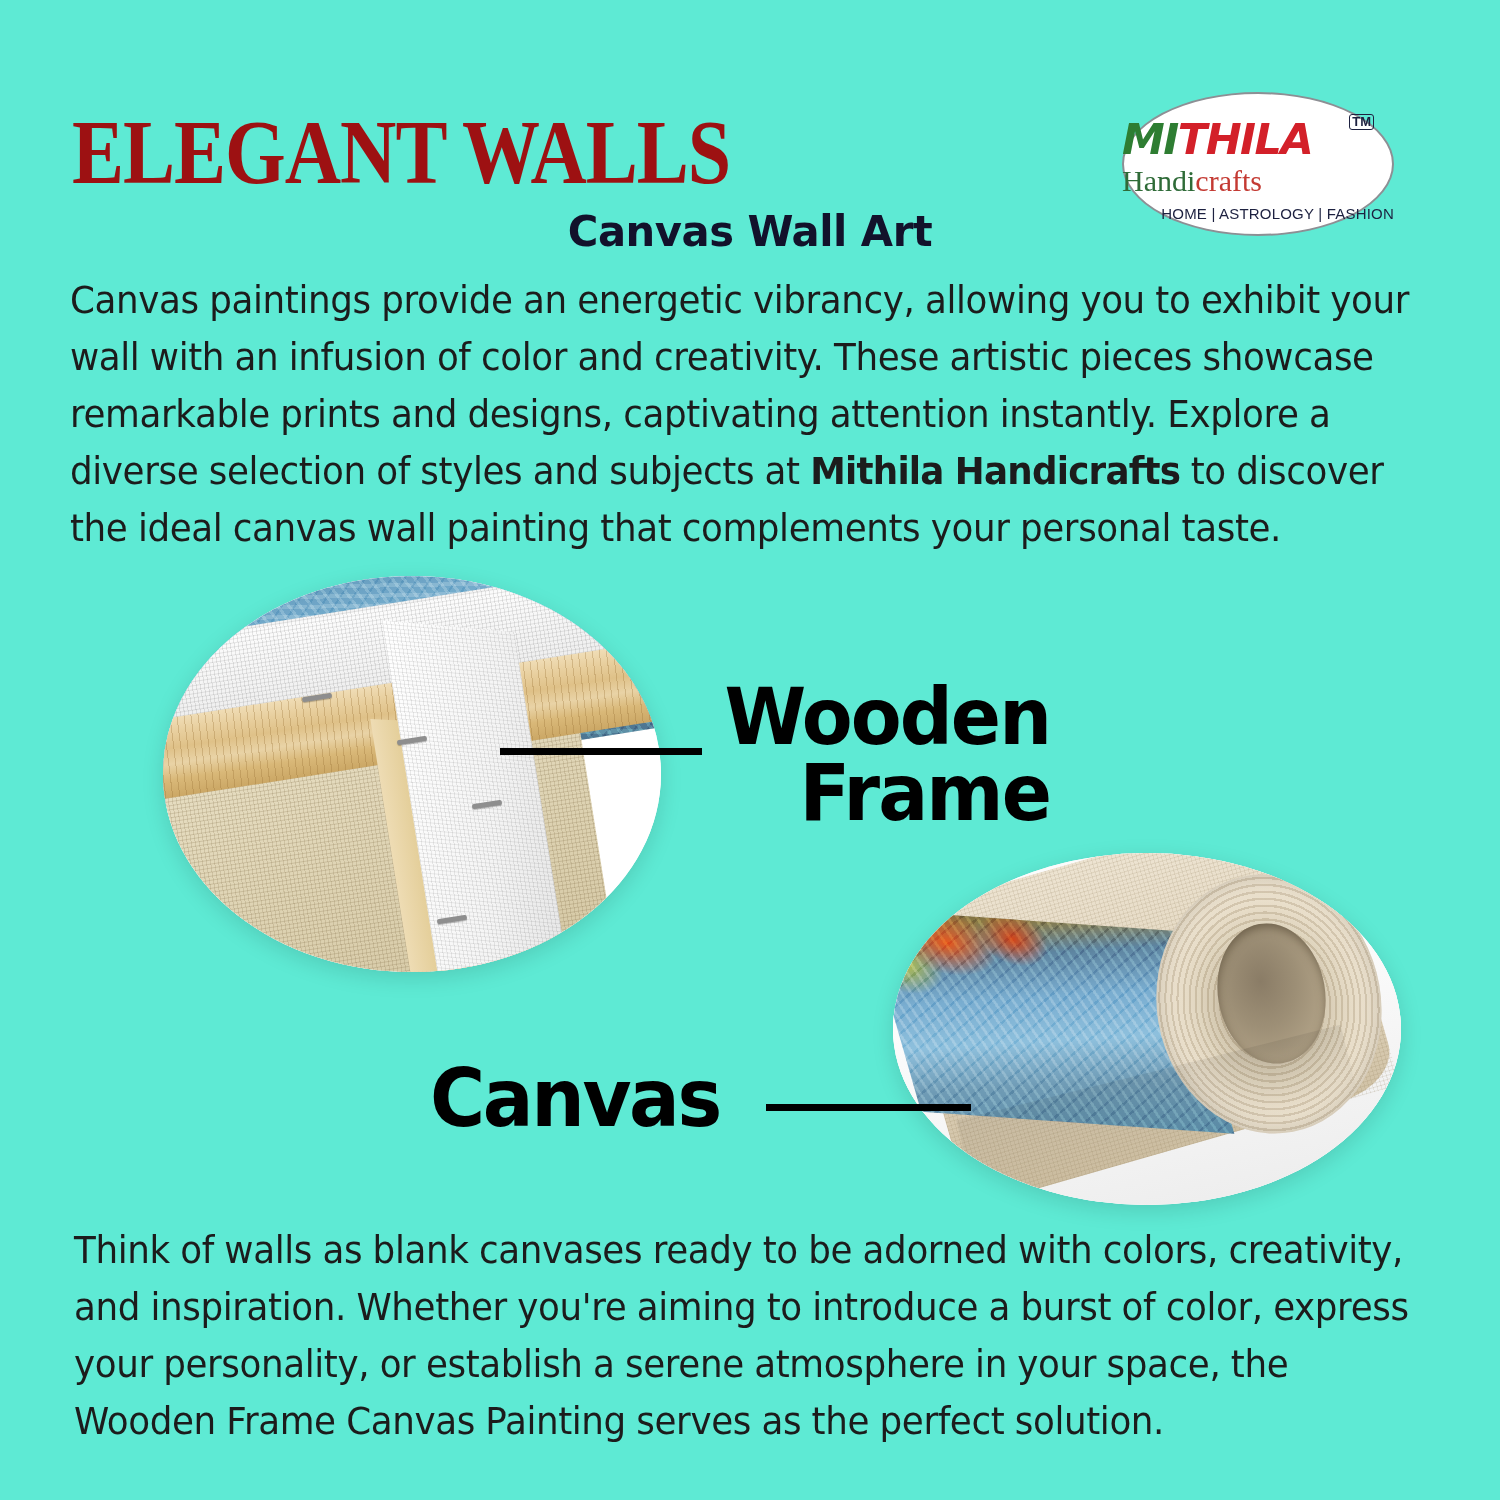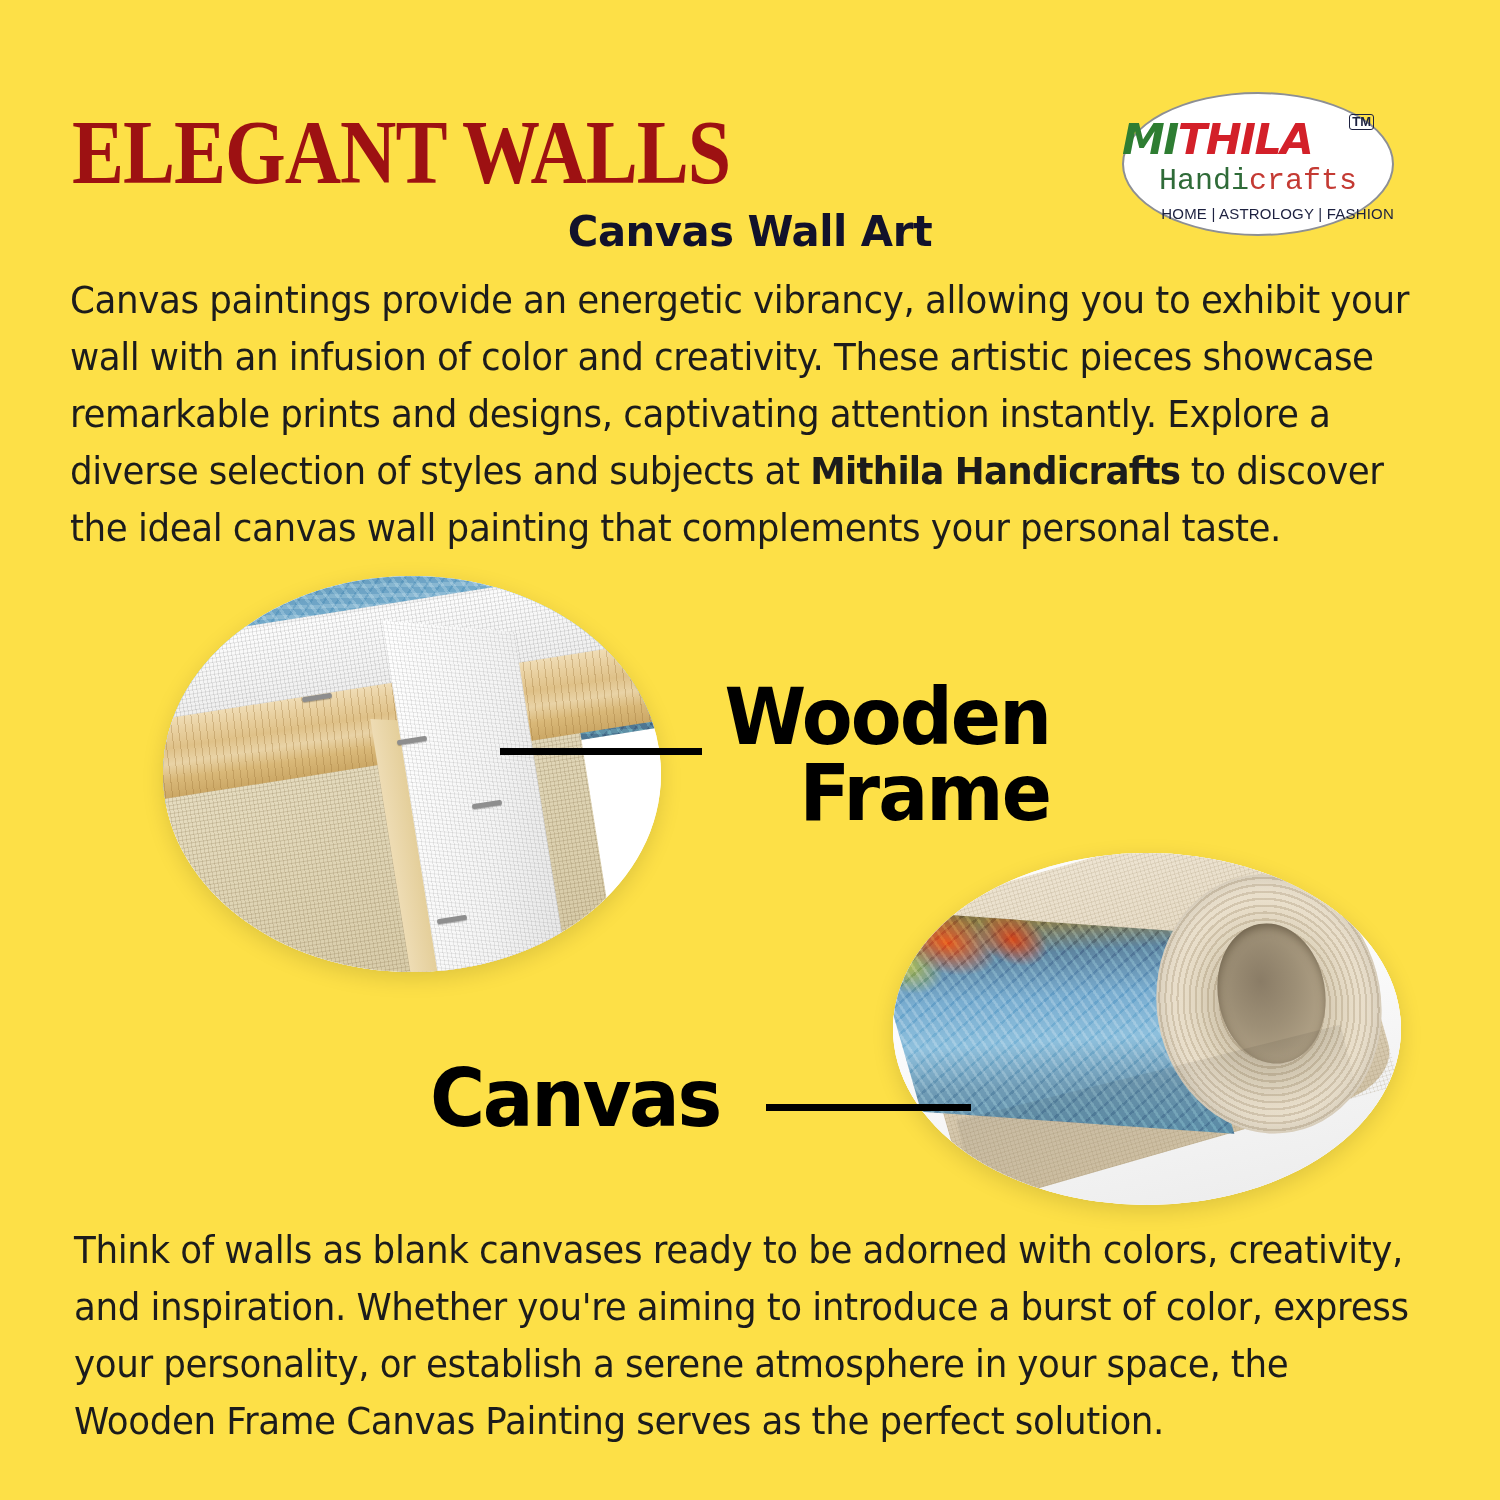--- a/index.html
+++ b/index.html
@@ -4,21 +4,21 @@
 <style>
   html, body {
     margin: 0;
     padding: 0;
     background: #ffffff;
   }
   #page {
     position: relative;
     width: 1500px;
     height: 1500px;
-    background: #fde047;
+    background: #5eead4;
     overflow: hidden;
     font-family: "Liberation Sans", sans-serif;
     -webkit-font-smoothing: antialiased;
   }
 
   
   #brand-title {
     position: absolute;
     left: 72px;
     top: 106px;
@@ -77,22 +77,21 @@
     border: 1px solid #1d2140;
     border-radius: 3px;
     padding: 0 2px;
     line-height: 14px;
   }
   #logo-sub {
     position: absolute;
     left: 0;
     right: 0;
     top: 74px;
-    text-align: center;
-    font-family: Liberation Mono, monospace;
+    font-family: Liberation Serif, serif;
     font-size: 30px;
     line-height: 1;
     white-space: nowrap;
   }
   .ls-green { color: #2f6b38; }
   .ls-red   { color: #c43a33; }
   #logo-tagline {
     position: absolute;
     left: 0;
     right: 0;

